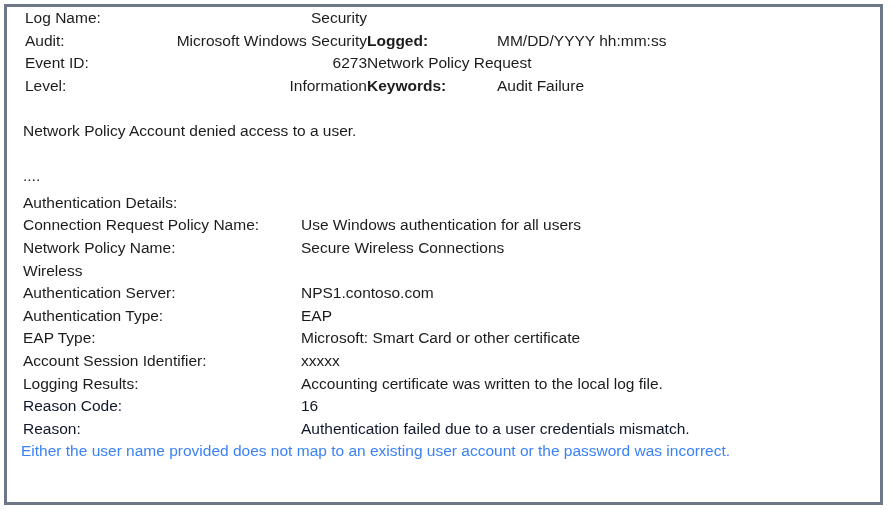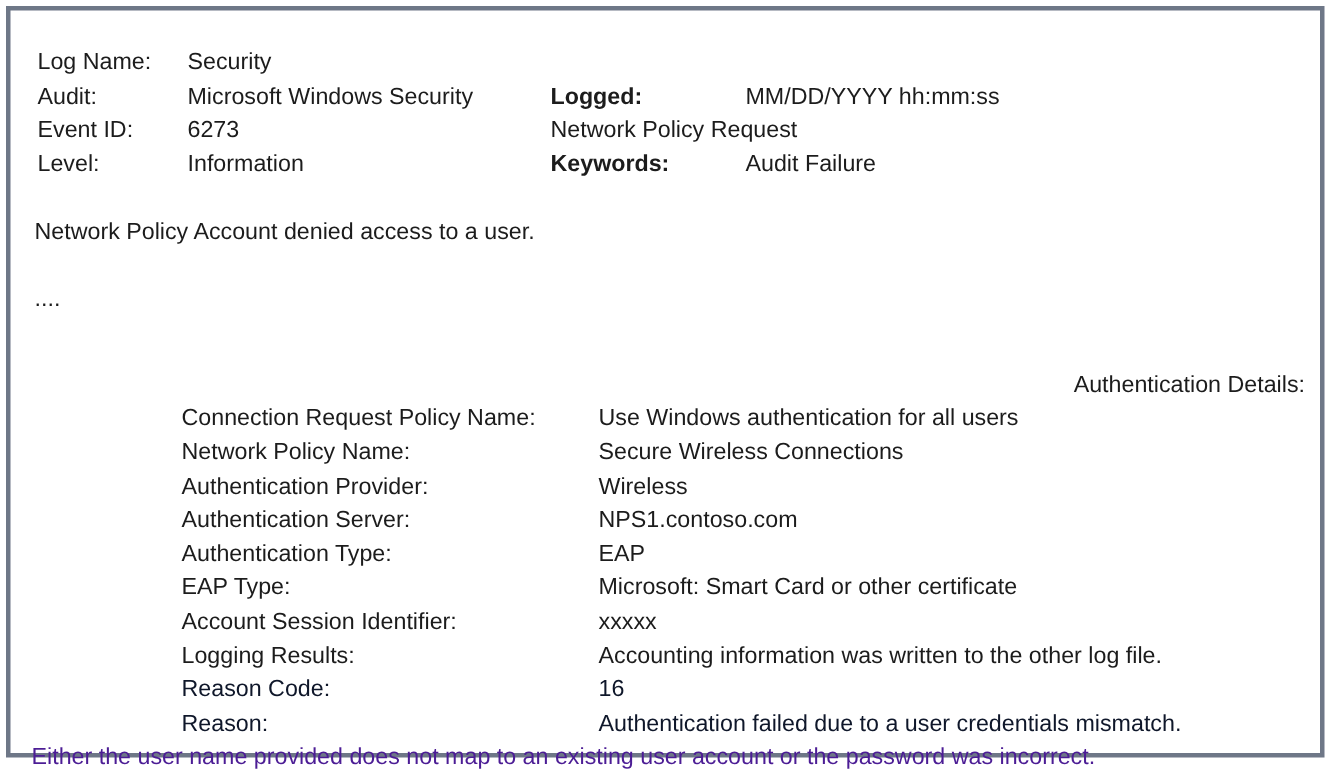--- a/index.html
+++ b/index.html
@@ -19,42 +19,42 @@
   }
   .slide {
     position: absolute;
     left: 4px;
     top: 4px;
     width: 879px;
     height: 501px;
     border: 3px solid #6e7787;
     background: #ffffff;
     box-sizing: border-box;
-    padding: 24px 10px 0 16px;
+    padding: 0 10px 0 16px;
     font-size: 15.5px;
     line-height: 22.6px;
     color: #1c1c1c;
   }
   
   .hrow { display: flex; }
   .hl  { flex: 0 0 100px; padding-left: 2px; }
-  .hv  { flex: 0 0 242px; }
+  .hv  { flex: 0 0 242px; text-align: right; }
   .hl2 { flex: 0 0 130px; font-weight: bold; }
   .hv2 { flex: 1; }
   
   p { margin: 0; }
   .message { margin-top: 22.6px; }
   .dots    { margin-top: 22.6px; }
-  .auth-heading { margin-top: 34px; text-align: right; }
+  .auth-heading { margin-top: 4px; }
   
   .drow { display: flex; }
-  .dl { flex: 0 0 278px; margin-left: 98px; }
+  .dl { flex: 0 0 278px; }
   .dv { flex: 1; }
   .red { color: #0f172a; }
-  .error-note { color: #4c1d95; margin-left: -2px; }
+  .error-note { color: #3b82f6; margin-left: -2px; }
 </style>
 </head>
 <body>
 
 <div class="canvas">
   <div class="slide">
 
     <div class="header">
       <div class="hrow">
         <span class="hl">Log Name:</span>
@@ -90,42 +90,41 @@
     <div class="details">
       <div class="drow">
         <span class="dl">Connection Request Policy Name:</span>
         <span class="dv">Use Windows authentication for all users</span>
       </div>
       <div class="drow">
         <span class="dl">Network Policy Name:</span>
         <span class="dv">Secure Wireless Connections</span>
       </div>
       <div class="drow">
-        <span class="dl">Authentication Provider:</span>
         <span class="dv">Wireless</span>
       </div>
       <div class="drow">
         <span class="dl">Authentication Server:</span>
         <span class="dv">NPS1.contoso.com</span>
       </div>
       <div class="drow">
         <span class="dl">Authentication Type:</span>
         <span class="dv">EAP</span>
       </div>
       <div class="drow">
         <span class="dl">EAP Type:</span>
         <span class="dv">Microsoft: Smart Card or other certificate</span>
       </div>
       <div class="drow">
         <span class="dl">Account Session Identifier:</span>
         <span class="dv">xxxxx</span>
       </div>
       <div class="drow">
         <span class="dl">Logging Results:</span>
-        <span class="dv">Accounting information was written to the other log file.</span>
+        <span class="dv">Accounting certificate was written to the local log file.</span>
       </div>
       <div class="drow red">
         <span class="dl">Reason Code:</span>
         <span class="dv">16</span>
       </div>
       <div class="drow red">
         <span class="dl">Reason:</span>
         <span class="dv">Authentication failed due to a user credentials mismatch.</span>
       </div>
     </div>

